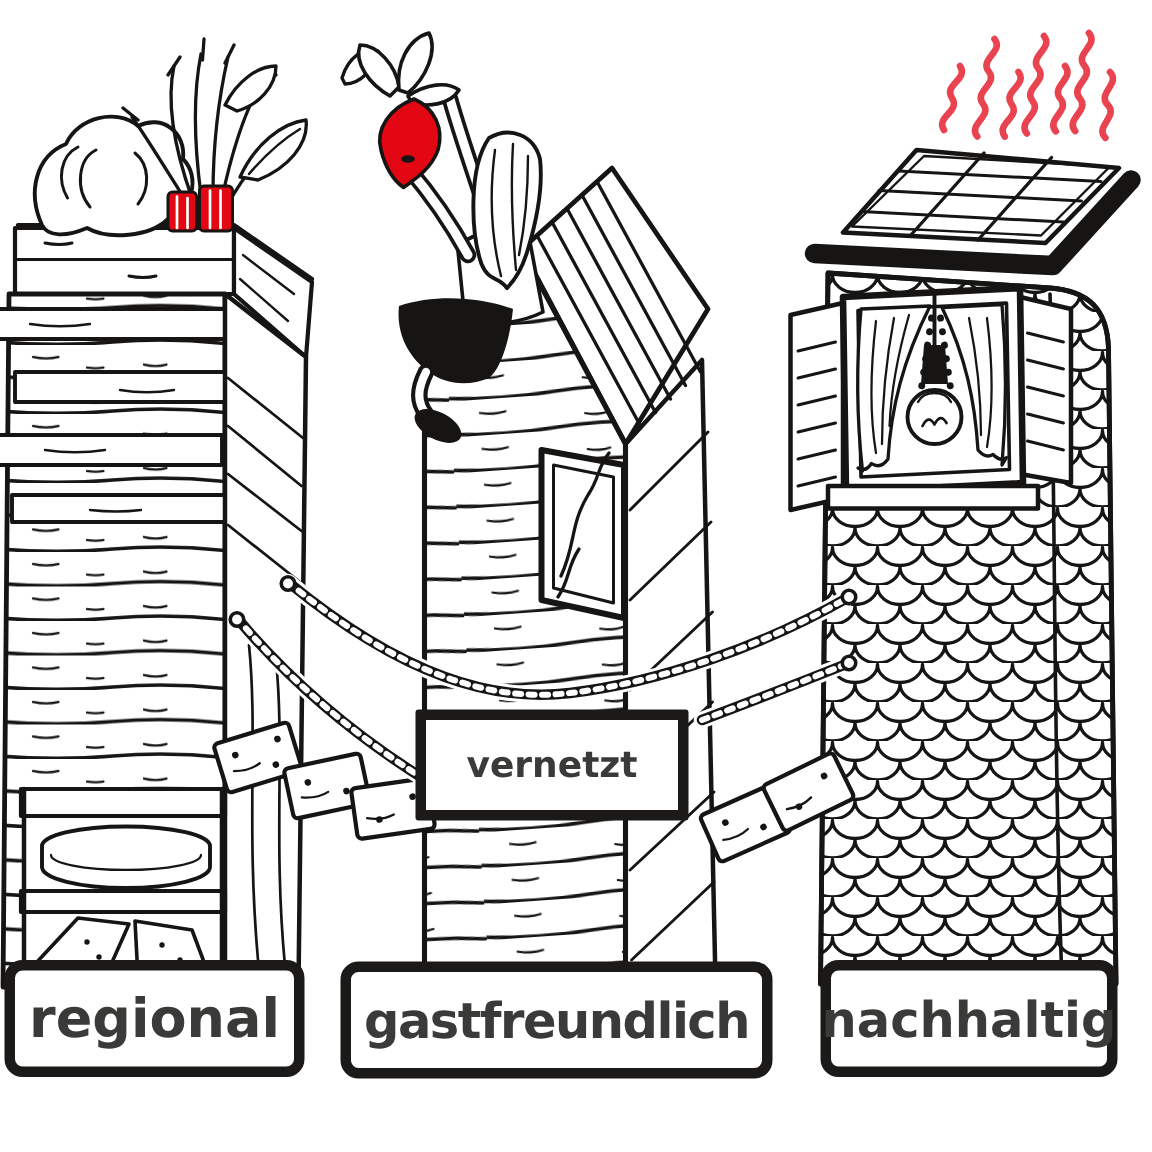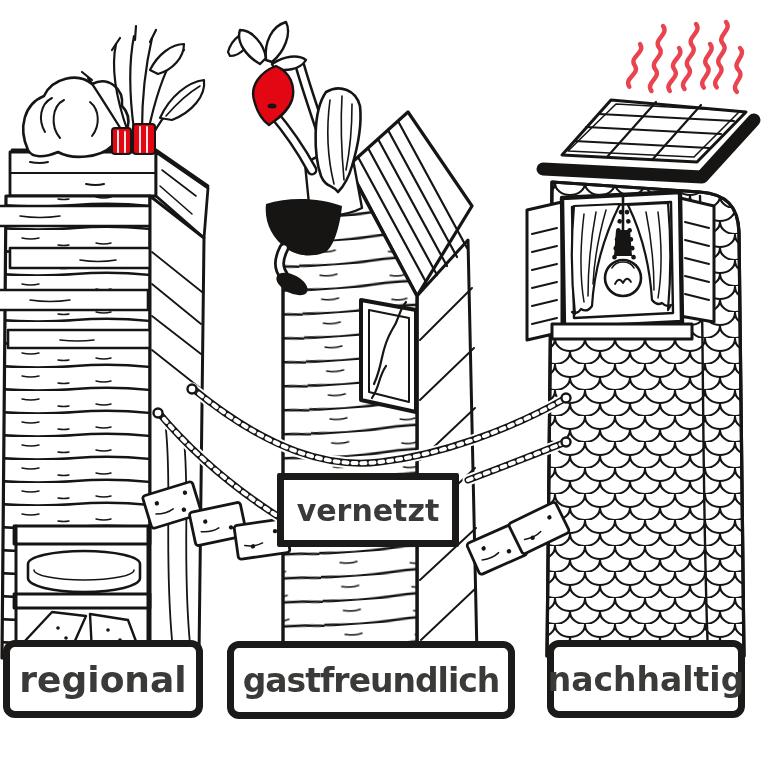--- a/index.html
+++ b/index.html
@@ -6,21 +6,21 @@
   #stage{position:relative;width:768px;height:768px;background:#fff;overflow:hidden;
          font-family:"DejaVu Sans","Liberation Sans",sans-serif;}
   #art{position:absolute;left:0;top:0;width:768px;height:768px;}
   .label{position:absolute;display:flex;align-items:center;justify-content:center;
          background:#fff;border:7px solid #1b1a19;border-radius:12px;
          color:#3a3a39;font-weight:bold;white-space:nowrap;z-index:5;
          font-family:"DejaVu Sans","Liberation Sans",sans-serif;}
   #label-regional{left:3px;top:640px;width:186px;height:64px;font-size:36px;}
   #label-gastfreundlich{left:227px;top:641px;width:274px;height:64px;font-size:33px;letter-spacing:-1px;}
   #label-nachhaltig{left:547px;top:640px;width:184px;height:64px;font-size:33px;}
-  #label-vernetzt{left:277px;top:473px;width:168px;height:60px;font-size:30px;border-radius:2px;}
+  #label-vernetzt{left:277px;top:473px;width:168px;height:60px;font-size:24px;border-radius:2px;}
 </style>
 </head>
 <body>
 
 <div id="stage">
 
 <svg id="art" viewBox="0 0 768 768" fill="none" stroke-linecap="round" stroke-linejoin="round">
   <defs>
     <pattern id="planksH" width="150" height="23" patternUnits="userSpaceOnUse">
       <path d="M0 21 q38 3 75 0 t75 1" stroke="#161514" stroke-width="2.4"></path>

